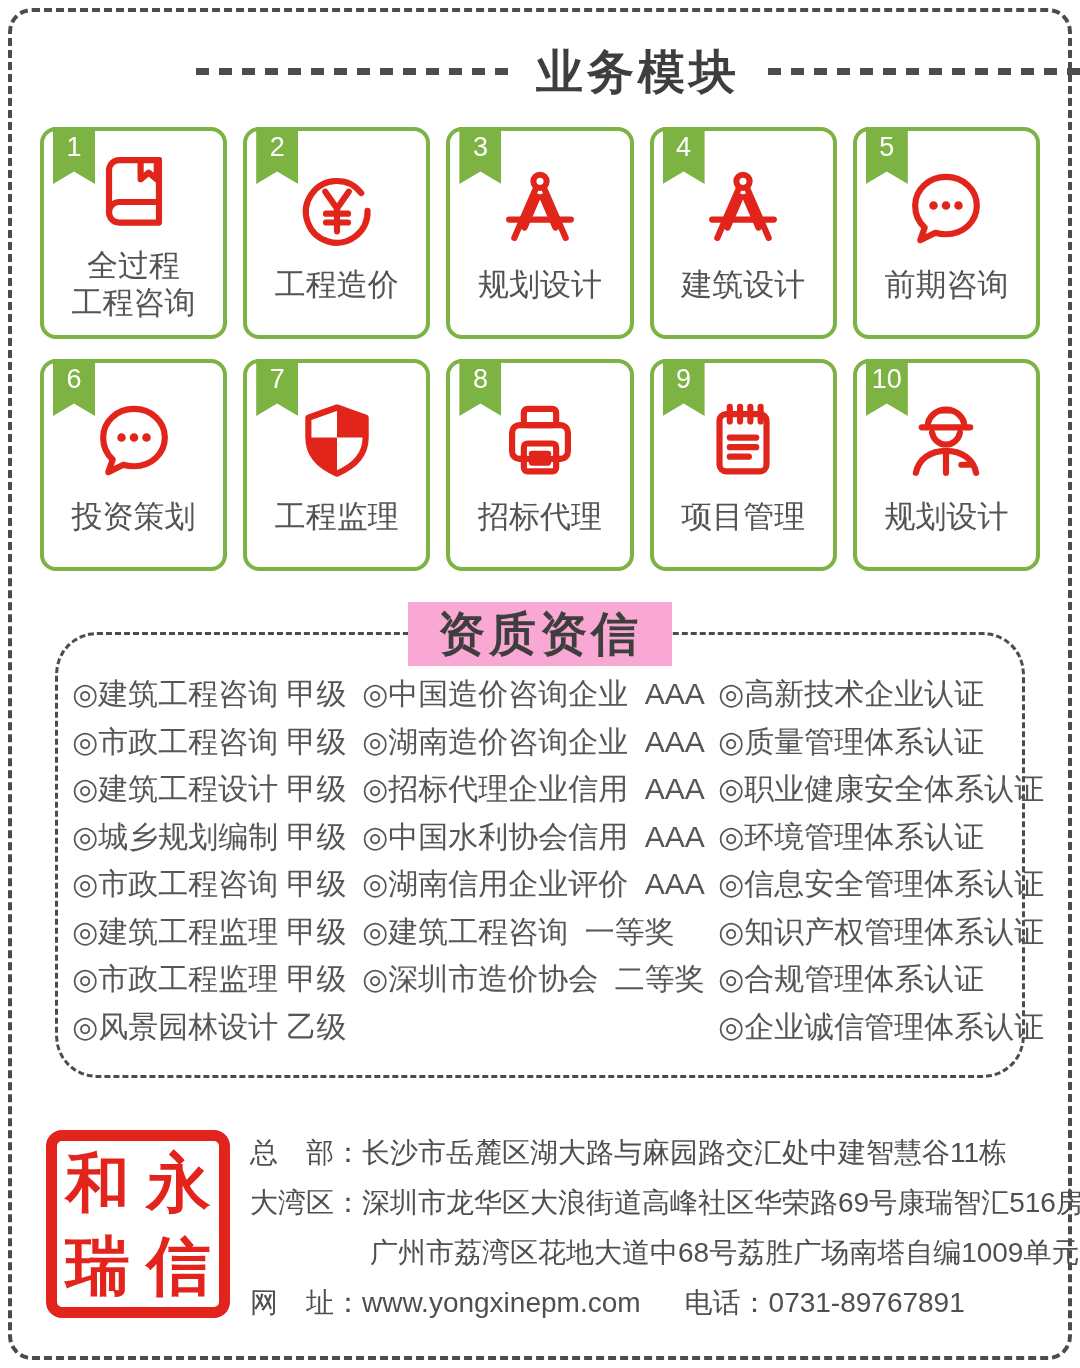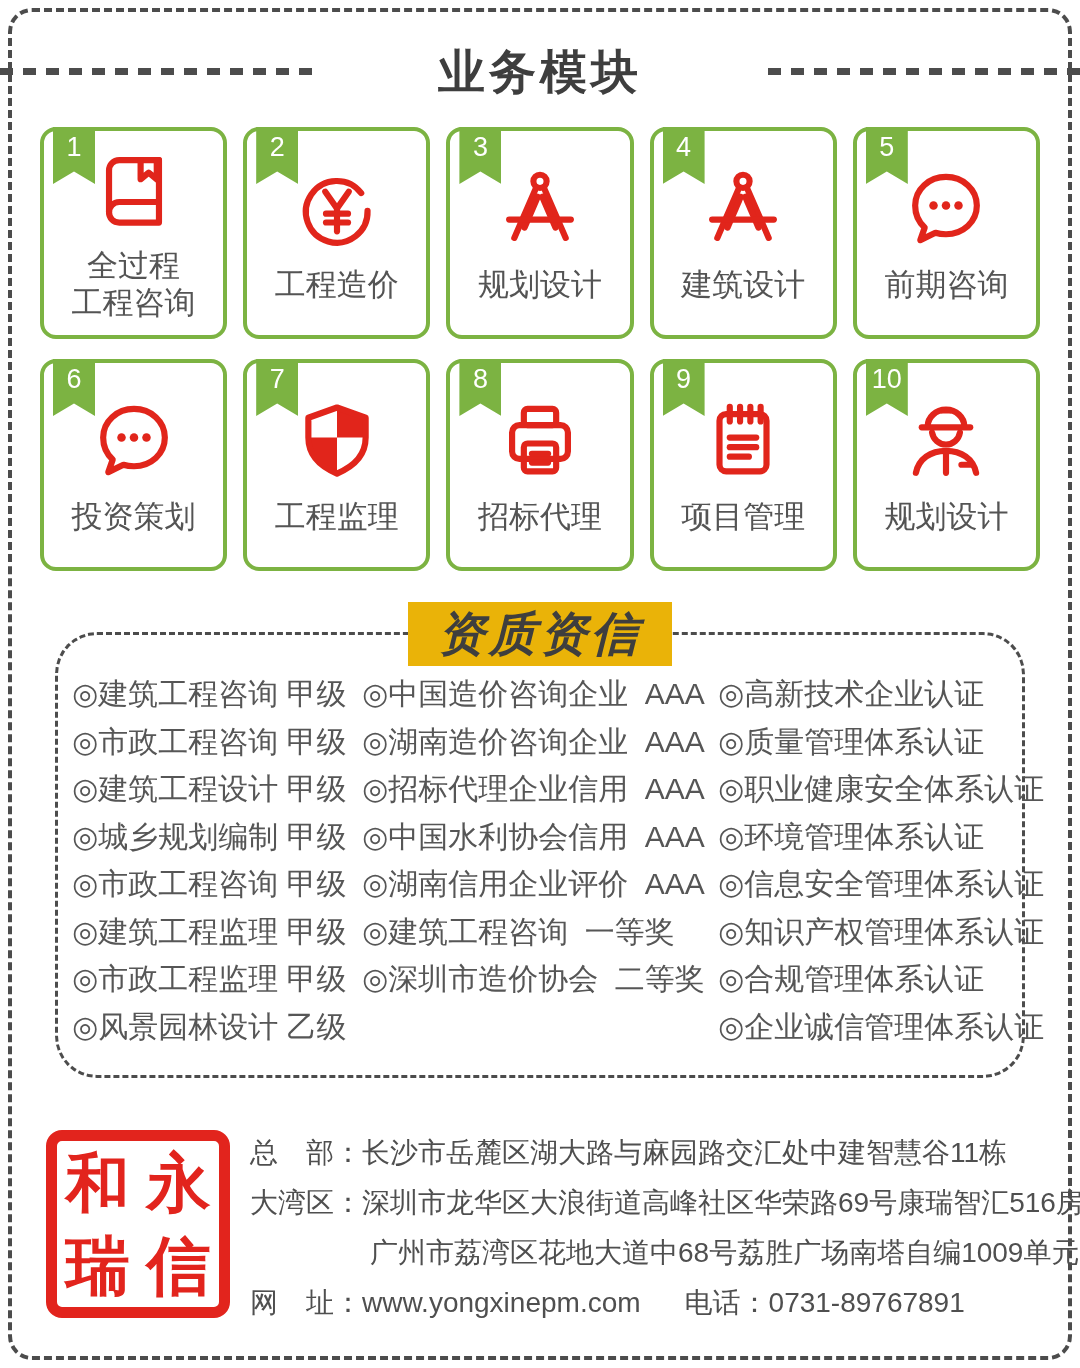--- a/index.html
+++ b/index.html
@@ -4,38 +4,38 @@
 <style>
   html,body{margin:0;padding:0;background:#e8e8e8;}
   .poster{
     position:relative;width:1080px;height:1368px;background:#ffffff;
     font-family:"Liberation Sans","DejaVu Sans",sans-serif;overflow:hidden;margin:0 auto;
   }
   
   .outer-frame{position:absolute;inset:8px;border:4px dashed #4c4c4c;border-radius:24px;pointer-events:none;}
 
   
-  .header1{position:absolute;top:40px;left:0;right:0;height:62px;display:flex;align-items:center;justify-content:space-between;gap:28px;}
+  .header1{position:absolute;top:40px;left:0;right:0;height:62px;display:flex;align-items:center;justify-content:flex-end;gap:28px;}
   .h-dash{width:312px;height:7px;background:repeating-linear-gradient(90deg,#4c4c4c 0 13px,transparent 13px 23px);}
   .h-title{font-size:47px;font-weight:bold;color:#3e3e3e;letter-spacing:4px;line-height:1;white-space:nowrap;}
 
   
   .cards{position:absolute;left:40px;right:40px;top:127px;display:grid;grid-template-columns:repeat(5,1fr);gap:20px 16px;}
   .card{height:212px;background:#fff;border:4px solid #7cb342;border-radius:16px;position:relative;
         display:flex;flex-direction:column;align-items:center;justify-content:center;gap:10px;box-sizing:border-box;}
   .badge{position:absolute;top:-4px;left:9px;width:42px;height:57px;background:#7cb342;
          clip-path:polygon(0 0,100% 0,100% 100%,50% 78%,0 100%);
          color:#fff;font-size:27px;text-align:center;line-height:1;padding-top:7px;box-sizing:border-box;}
   .icon{width:94px;height:94px;stroke:#e1251b;fill:none;stroke-width:4.2;stroke-linecap:round;stroke-linejoin:round;}
   .card-label{font-size:31px;color:#545454;line-height:1.18;text-align:center;white-space:pre-line;}
 
   
   .qual-box{position:absolute;left:55px;right:55px;top:632px;height:446px;border:3px dashed #4c4c4c;border-radius:42px;box-sizing:border-box;}
-  .qual-title{position:absolute;top:-33px;left:50%;transform:translateX(-50%);background:#eab308;padding:0 30px;
-              font-size:47px;font-weight:bold;color:#3e3e3e;letter-spacing:4px;line-height:64px;white-space:nowrap;font-style:italic;}
+  .qual-title{position:absolute;top:-33px;left:50%;transform:translateX(-50%);background:#f9a8d4;padding:0 30px;
+              font-size:47px;font-weight:bold;color:#3e3e3e;letter-spacing:4px;line-height:64px;white-space:nowrap;}
   .qual-grid{position:absolute;left:14px;right:10px;top:36px;display:grid;grid-template-columns:290px 356px auto;}
   .qual-col{display:flex;flex-direction:column;}
   .qual-item{height:47.5px;display:flex;align-items:center;font-size:30px;color:#565656;white-space:pre;}
 
   
   .seal{position:absolute;left:46px;top:1130px;width:184px;height:188px;border:11px solid #e2241d;border-radius:16px;
         display:grid;grid-template-columns:1fr 1fr;box-sizing:border-box;background:#fff;}
   .seal-char{display:flex;align-items:center;justify-content:center;font-size:64px;font-weight:bold;color:#e2241d;line-height:1;}
   .contact{position:absolute;left:250px;top:1128px;font-size:28px;color:#4f4f4f;}
   .contact-line{height:50px;display:flex;align-items:center;white-space:pre;}

